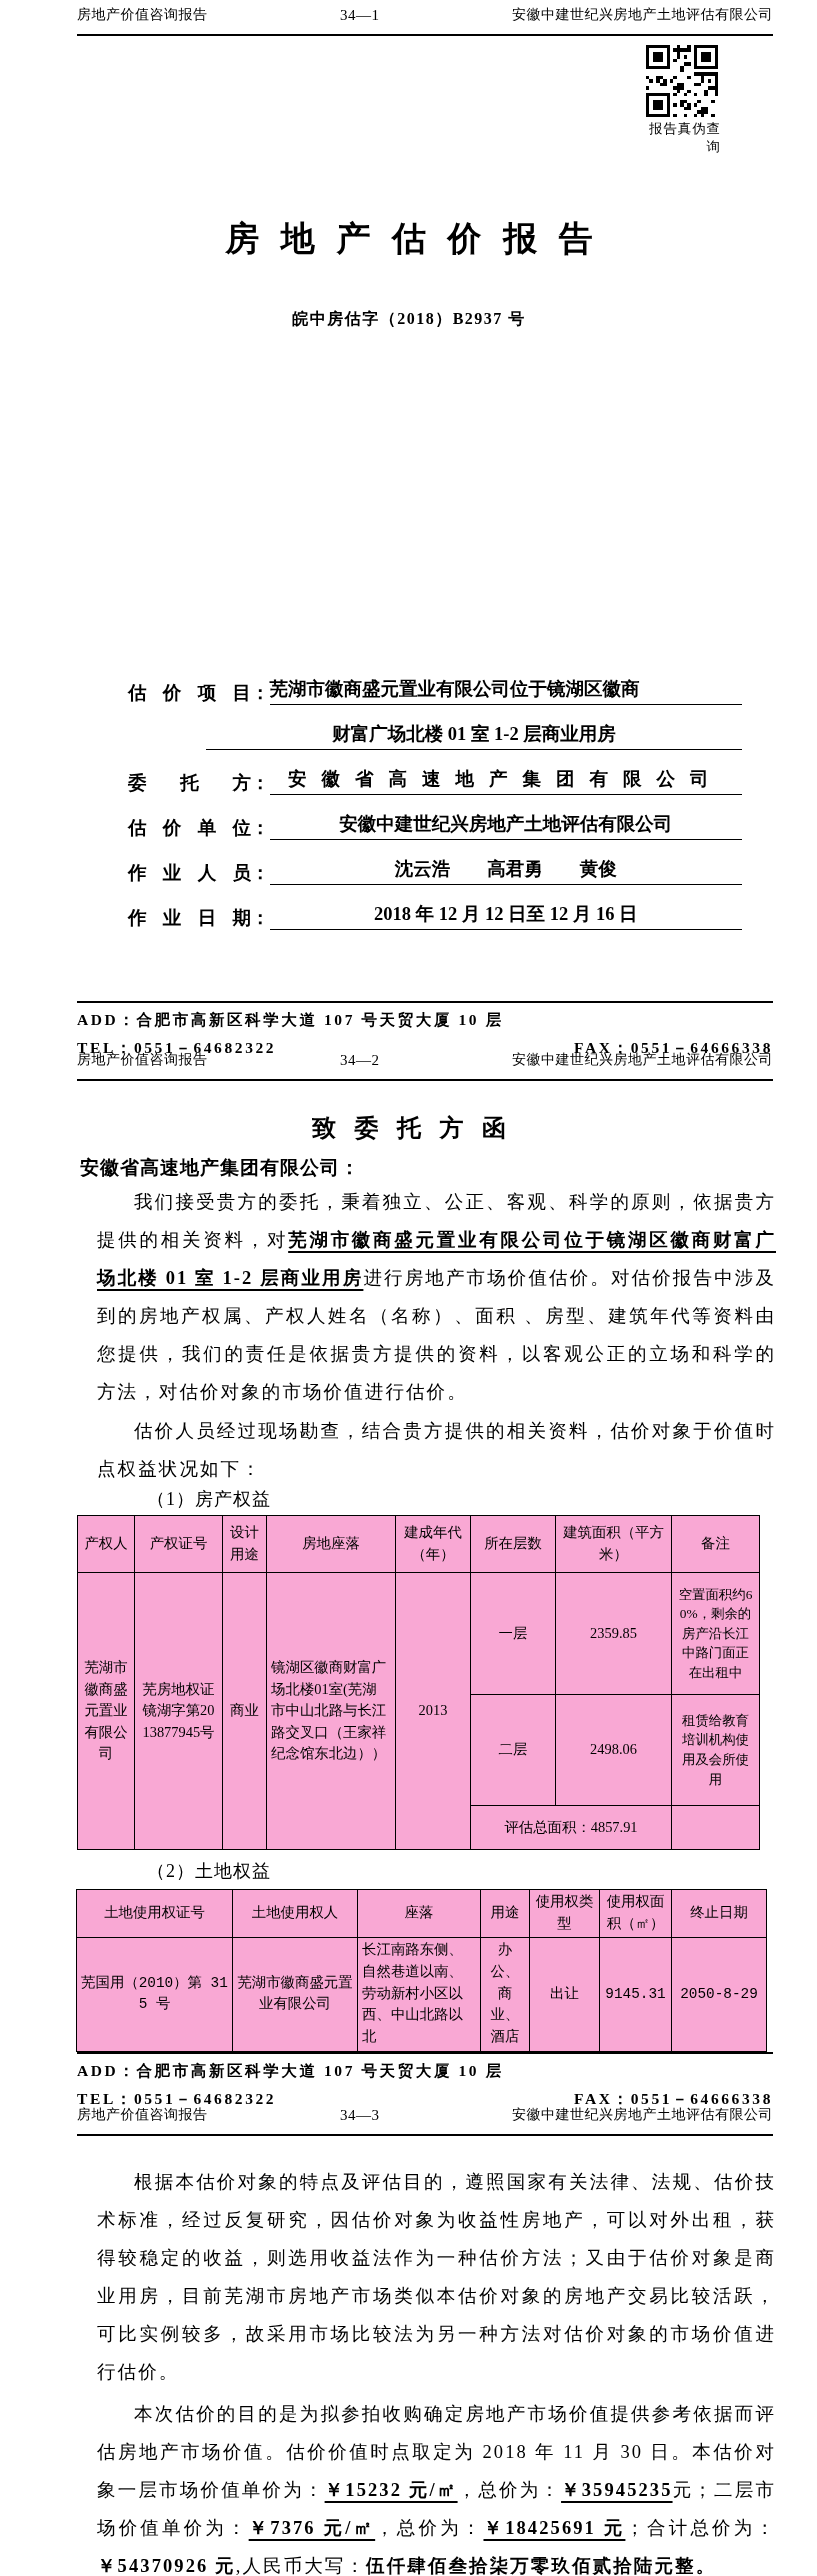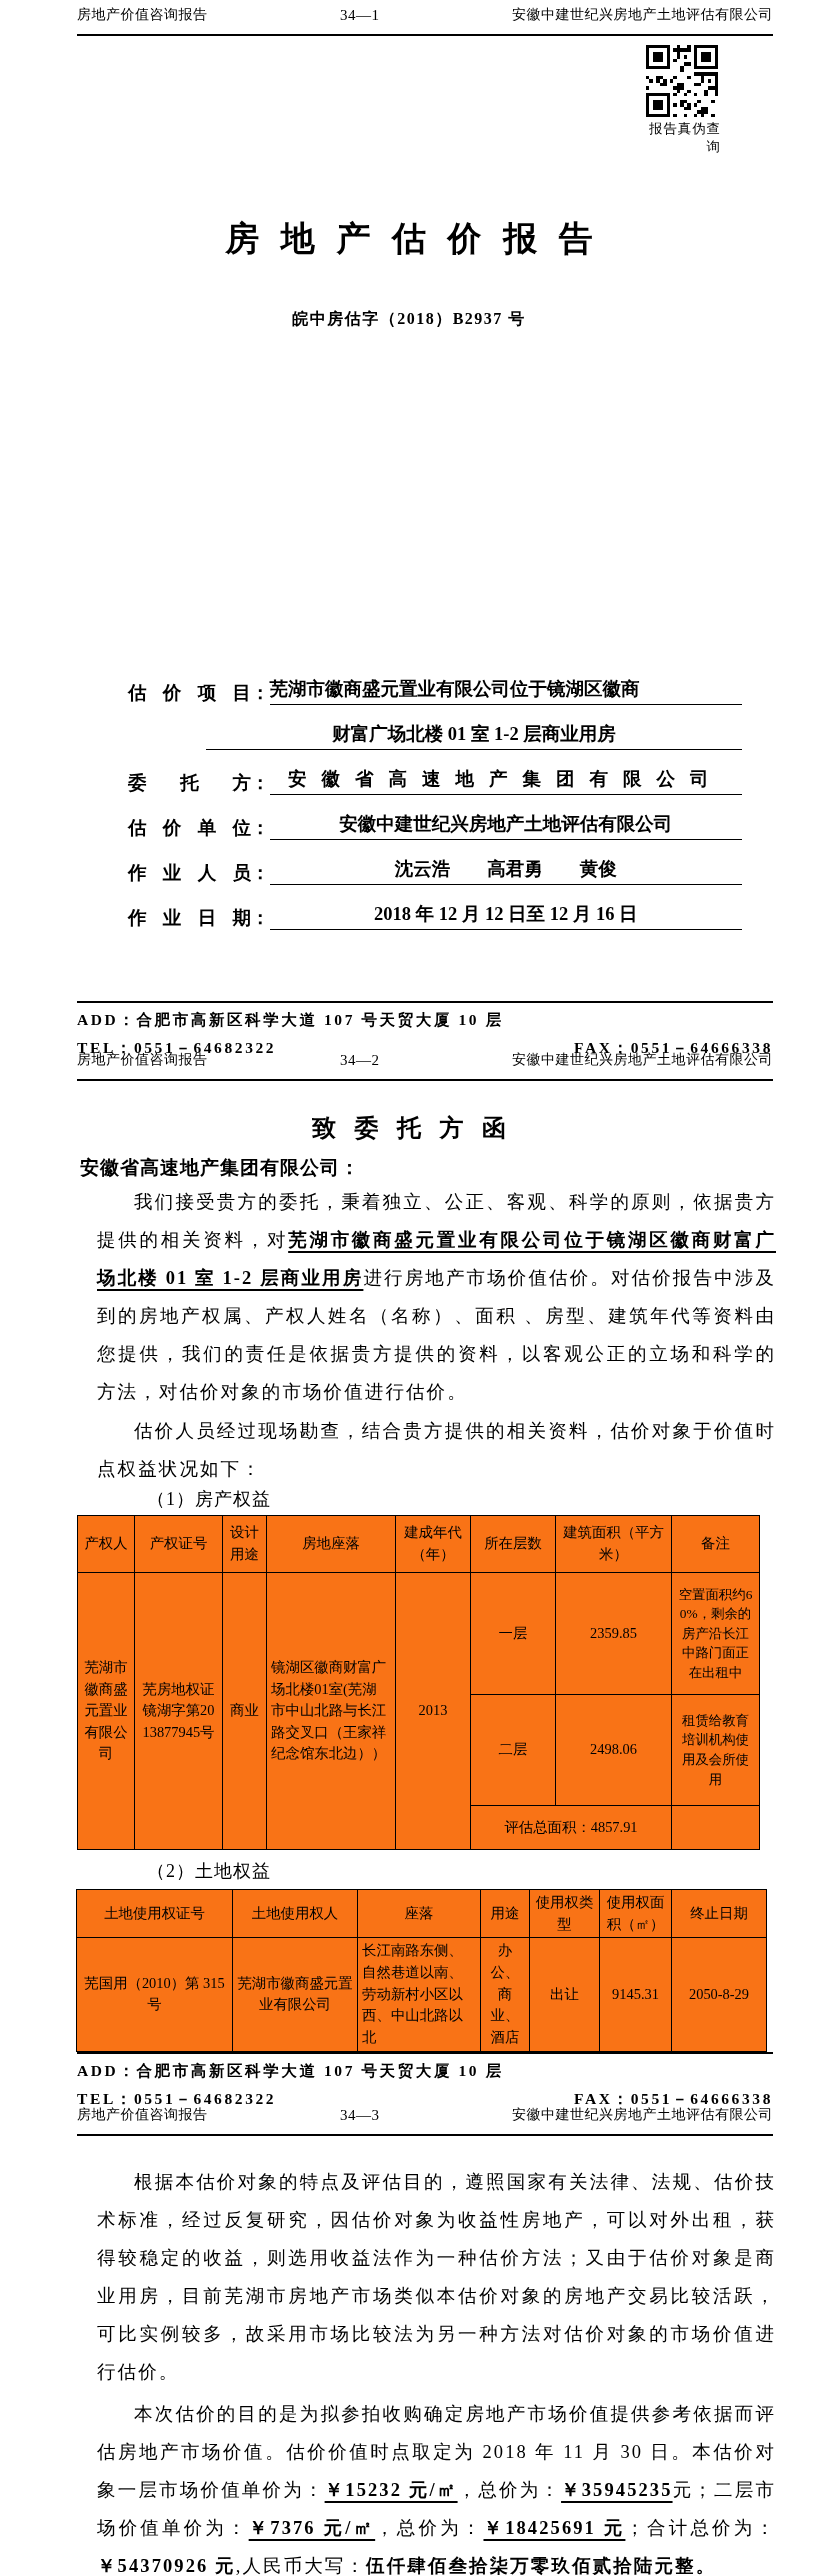--- a/index.html
+++ b/index.html
@@ -34,27 +34,27 @@
   
   .letter-title{position:absolute;left:0;top:1112px;width:100%;text-align:center;font-size:24px;
                 font-weight:bold;letter-spacing:18.5px;padding-left:18.5px;box-sizing:border-box;}
   .saluation{position:absolute;left:80px;top:1155px;font-size:19px;letter-spacing:1px;font-weight:bold;}
   .para{position:absolute;left:97px;width:679px;font-size:18.5px;line-height:38px;
         letter-spacing:2.1px;text-indent:2em;text-align:justify;}
   .para .em{font-weight:bold;text-decoration:underline;text-underline-offset:5.2px;
             text-decoration-thickness:1.5px;}
   .item-label{position:absolute;left:147px;font-size:18px;letter-spacing:1px;}
   
-  table{border-collapse:collapse;table-layout:fixed;position:absolute;background:#f97316;
+  table{border-collapse:collapse;table-layout:fixed;position:absolute;background:#f9a8d4;
         font-size:14.4px;}
   table,td,th{border:1.5px solid #000;}
   td,th{padding:2.1px 4.1px;text-align:center;vertical-align:middle;font-weight:normal;
         line-height:21.6px;word-break:break-all;}
   .t1{left:77px;top:1515px;width:680px;}
-  .t2{left:76px;top:1889px;width:689px;}
+  .t2{left:76px;top:1889px;width:689px;font-family:Liberation Mono, monospace;}
   td.tleft{text-align:left;}
   
   .h1{top:6.2px;} .h2{top:1051px;} .h3{top:2106px;}
   .f1{top:1001px;} .f2{top:2052px;}
 </style>
 </head>
 <body>
 
 <div class="doc">
 

